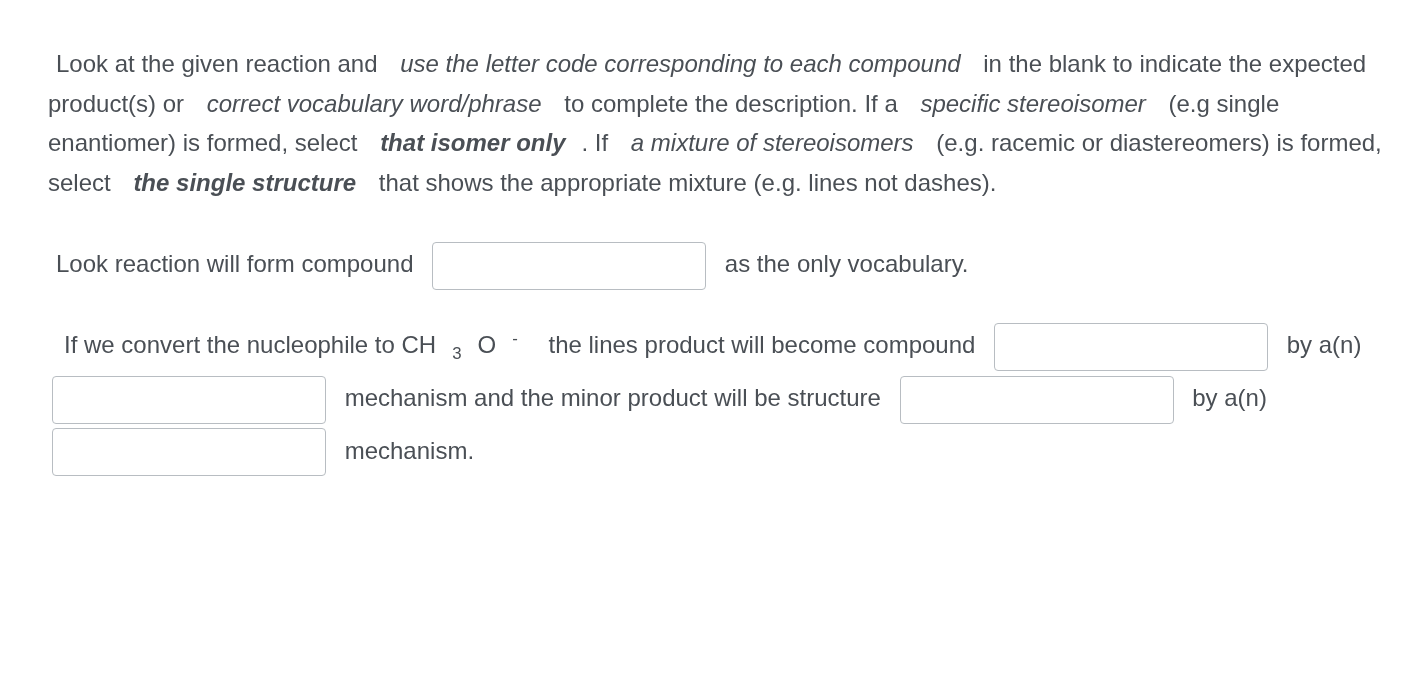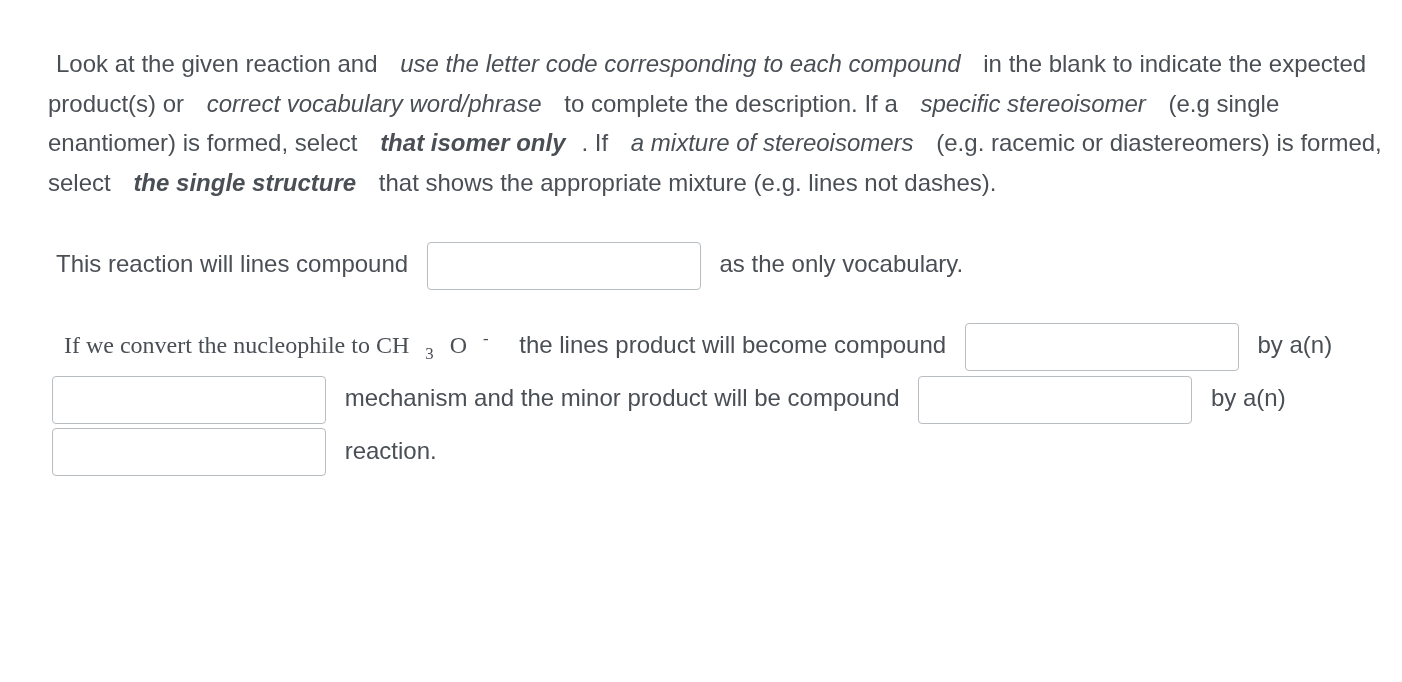--- a/index.html
+++ b/index.html
@@ -45,40 +45,39 @@
       background: #ffffff;
       font-size: 24px;
       padding: 0 8px;
       vertical-align: middle;
       margin: 0 4px;
       font-family: inherit;
       color: #4a4f55;
     }
     .nowrap {
       white-space: nowrap;
-      font-family: Liberation Serif, serif;
     }
     sub {
       font-size: 0.7em;
       vertical-align: sub;
       line-height: 0;
     }
     sup {
       font-size: 0.7em;
       vertical-align: super;
       line-height: 0;
     }
   </style>
 </head>
 <body>
 
 <div class="instructions">
   <span>Look at the given reaction and </span><em>use the letter code corresponding to each compound</em><span> in the blank to indicate the expected product(s) or </span><em>correct vocabulary word/phrase</em><span> to complete the description. If a </span><em>specific stereoisomer</em><span> (e.g single enantiomer) is formed, select </span><strong class="ital">that isomer only</strong><span>. If </span><em>a mixture of stereoisomers</em><span> (e.g. racemic or diastereomers) is formed, select </span><strong class="ital">the single structure</strong><span> that shows the appropriate mixture (e.g. lines not dashes).</span>
 </div>
 
 <div class="question-line">
-  <span>This reaction will lines compound </span><input class="blank" type="text" style=""><span> as the only vocabulary.</span>
+  <span>Look reaction will form compound </span><input class="blank" type="text" style=""><span> as the only vocabulary.</span>
 </div>
 
 <div class="question-line">
   <span class="nowrap"><span>If we convert the nucleophile to CH</span><sub>3</sub><span>O</span><sup>-</sup></span><span> the lines product will become compound </span>
-  <input class="blank" type="text" style=""><span> by a(n) </span><input class="blank" type="text" style=""><span> mechanism and the minor product will be compound </span><input class="blank" type="text" style=""><span> by a(n) </span><input class="blank" type="text" style=""><span> reaction.</span>
+  <input class="blank" type="text" style=""><span> by a(n) </span><input class="blank" type="text" style=""><span> mechanism and the minor product will be structure </span><input class="blank" type="text" style=""><span> by a(n) </span><input class="blank" type="text" style=""><span> mechanism.</span>
 </div>
 
 </body></html>

